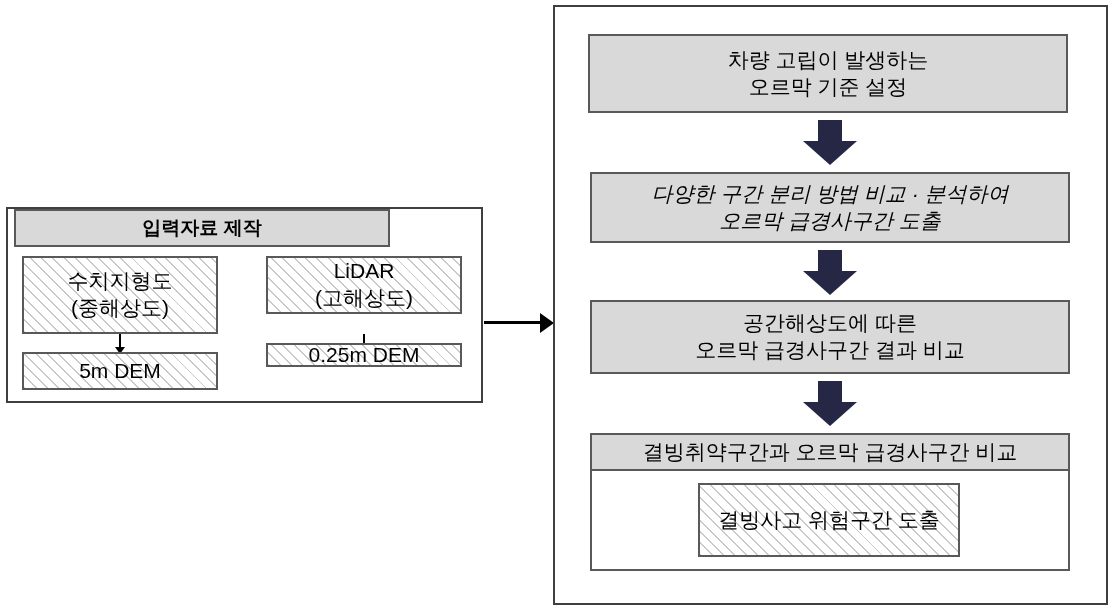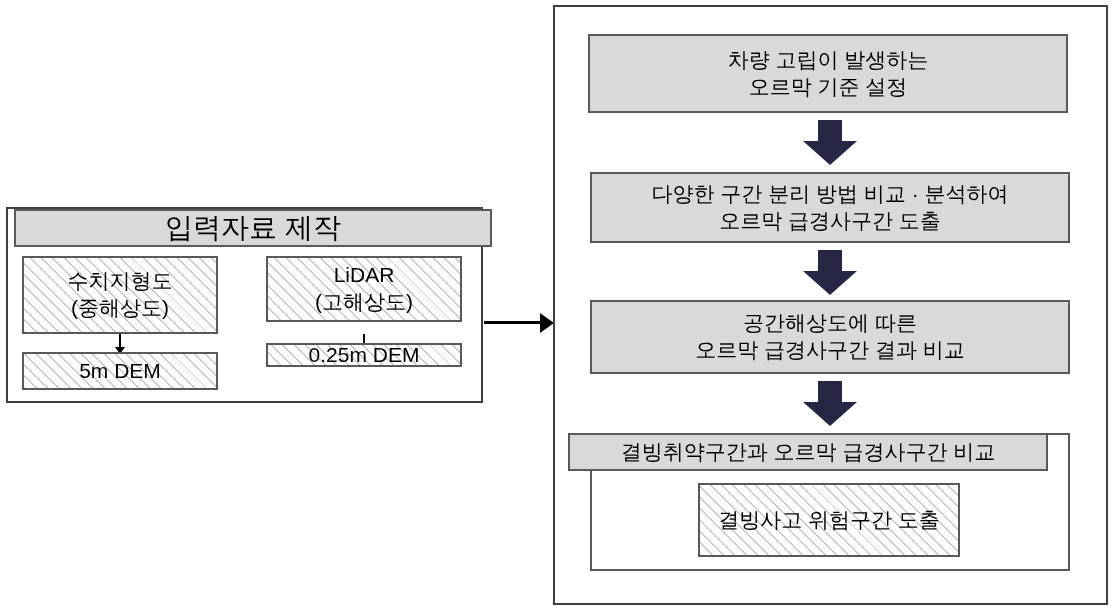--- a/index.html
+++ b/index.html
@@ -40,23 +40,23 @@
     position: absolute;
     box-sizing: border-box;
     border: 2px solid #3f3f3f;
     background: #ffffff;
   }
 
   .label { display: block; white-space: pre-line; }
 
   
   #left-panel   { left: 6px;  top: 207px; width: 477px; height: 196px; }
-  #left-header  { left: 14px; top: 209px; width: 478px; height: 38px; font-size: 28px; }
+  #left-header  { left: 14px; top: 209px; width: 376px; height: 38px; font-size: 19px; font-weight: bold; }
   #dem-src-1    { left: 22px; top: 256px; width: 196px; height: 78px; font-size: 21px; }
-  #dem-src-2    { left: 266px;top: 256px; width: 196px; height: 66px; font-size: 21px; }
+  #dem-src-2    { left: 266px;top: 256px; width: 196px; height: 58px; font-size: 21px; }
   #dem-out-1    { left: 22px; top: 352px; width: 196px; height: 38px; font-size: 21px; }
   #dem-out-2    { left: 266px;top: 343px; width: 196px; height: 24px; font-size: 21px; }
 
   
   .mini-arrow {
     position: absolute;
     width: 2px;
     background: #000000;
     top: 334px;
     height: 13px;
@@ -89,28 +89,28 @@
     width: 0; height: 0;
     border-top: 10px solid transparent;
     border-bottom: 10px solid transparent;
     border-left: 14px solid #000000;
   }
 
   
   #right-panel { left: 553px; top: 5px; width: 555px; height: 600px; }
 
   #step-1 { left: 588px; top: 34px;  width: 480px; height: 79px;  font-size: 21px; }
-  #step-2 { left: 590px; top: 172px; width: 480px; height: 71px;  font-size: 21px; }
+  #step-2 { left: 590px; top: 172px; width: 480px; height: 71px;  font-size: 21px; font-style: italic; }
   #step-3 { left: 590px; top: 300px; width: 480px; height: 74px;  font-size: 21px; text-align: center; }
 
   #step-4-container { left: 590px; top: 433px; width: 480px; height: 138px;
                       border: 2px solid #595959; background: #ffffff;
                       position: absolute; box-sizing: border-box; }
   #step-4-header {
-    position: absolute; left: 568px; top: 433px; width: 480px; height: 38px;
+    position: absolute; left: 590px; top: 433px; width: 480px; height: 38px;
     font-size: 21px;
   }
   #step-4-inner { left: 698px; top: 483px; width: 262px; height: 74px; font-size: 21px; }
 
   
   .big-arrow {
     position: absolute;
     width: 54px;
   }
   .big-arrow .shaft {

